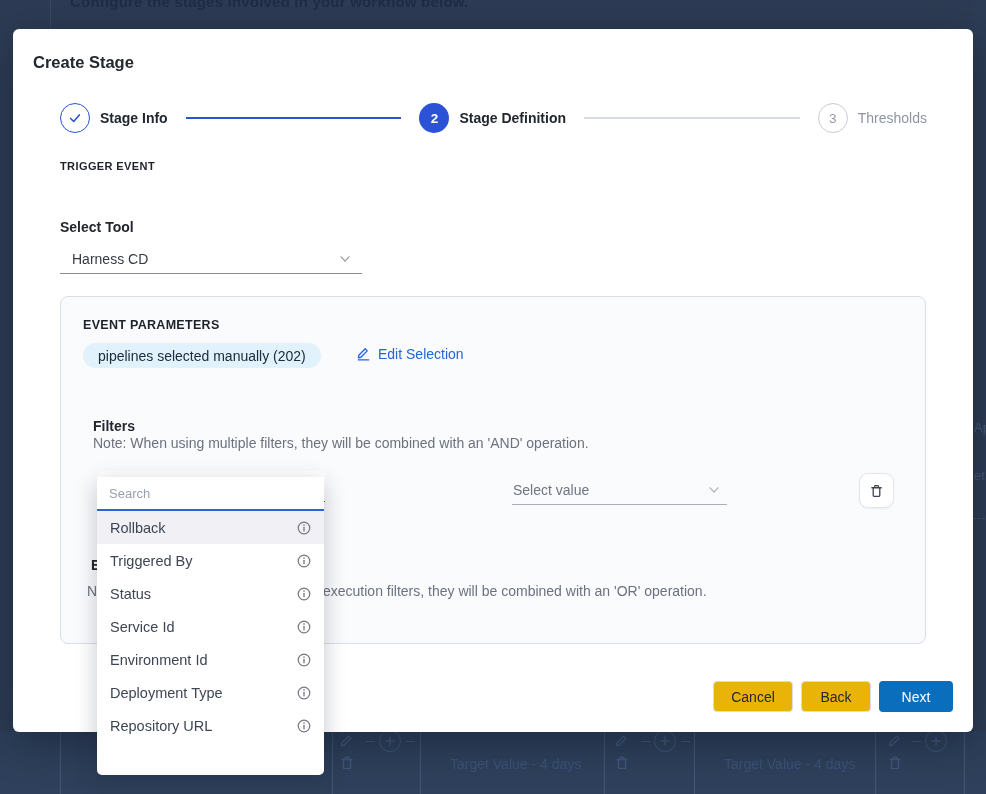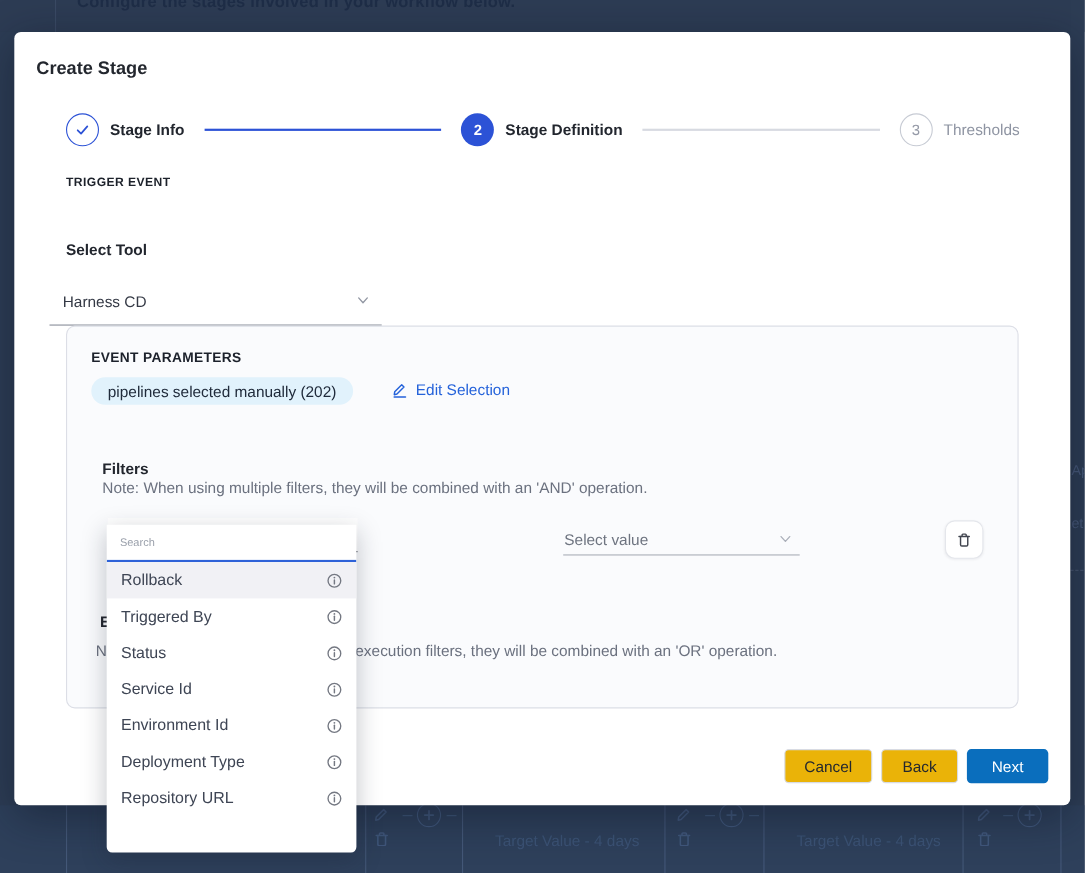--- a/index.html
+++ b/index.html
@@ -44,29 +44,29 @@
   .radio-row { position:absolute; left:46px; top:150px; display:flex; align-items:center; gap:26px; }
   .radio-opt { display:flex; align-items:center; gap:9px; cursor:pointer; }
   .radio-circle { width:18px; height:18px; border-radius:50%; flex:0 0 auto; }
   .radio-off { background:#eef0f4; border:1px solid #d9dce3; }
   .radio-on { background:#2c4fd3; }
   .radio-text { font-size:14.5px; color:#262b35; }
   .info-icon { width:15px; height:15px; flex:0 0 auto; }
 
   
   .select-tool-label { position:absolute; left:47px; top:190px; font-size:14px; font-weight:700; color:#22262e; }
-  .tool-select { position:absolute; left:32px; top:215px; width:302px; height:30px; border-bottom:1px solid #888d99; display:flex; justify-content:space-between; padding:0 10px 0 12px; cursor:pointer; background:#fff;margin-top:22px; }
+  .tool-select { position:absolute; left:47px; top:215px; width:302px; height:30px; border-bottom:1px solid #888d99; display:flex; align-items:center; justify-content:space-between; padding:0 10px 0 12px; cursor:pointer; background:#fff; }
   .tool-select .sel-text { font-size:14px; color:#343945; }
   .chevron { width:14px; height:14px; }
 
   
   .panel { position:absolute; left:47px; top:267px; width:866px; height:348px; background:#fafbfd; border:1px solid #dcdee6; border-radius:8px; }
   .panel-heading { position:absolute; left:22px; top:21px; font-size:12.5px; font-weight:700; letter-spacing:.3px; color:#1c212b; }
   .pill { position:absolute; left:22px; top:46px; height:25px; padding:0 15px; background:#e1f2fc; border-radius:13px; display:flex; align-items:center; font-size:14px; color:#202b3b; }
-  .edit-link { position:absolute; left:295px; top:49px; display:flex; align-items:center; gap:7px; cursor:pointer; }
+  .edit-link { position:absolute; left:295px; top:49px; display:flex; align-items:flex-start; gap:7px; cursor:pointer; }
   .edit-link .edit-text { font-size:14px; font-weight:500; color:#2462da; }
   .edit-link svg { width:15px; height:15px; }
   .filters-heading { position:absolute; left:32px; top:121px; font-size:14px; font-weight:700; color:#22262e; }
   .filters-note { position:absolute; left:32px; top:138px; font-size:14px; color:#6b717f; }
 
   .prop-select { position:absolute; left:37px; top:174px; width:227px; height:31px; background:#fff; border-bottom:1.5px solid #4c505b; display:flex; align-items:center; justify-content:space-between; padding:0 12px 0 15px; cursor:pointer; }
   .prop-select .sel-text { font-size:14px; color:#4b505e; }
   .mini-select { position:absolute; top:178px; height:30px; border-bottom:1px solid #a9aeb8; display:flex; align-items:center; justify-content:space-between; padding:0 6px 0 1px; cursor:pointer; }
   .mini-select .sel-text { font-size:13.5px; }
   .cond-select { left:295px; width:111px; }
@@ -83,21 +83,21 @@
   
   .footer-btn { position:absolute; top:652px; height:31px; border-radius:4px; font-size:14px; display:flex; align-items:center; justify-content:center; cursor:pointer; font-family:inherit; }
   .btn-outline { background:#eab308; border:1px solid #d8dbe3; color:#24282f; }
   .btn-cancel { left:700px; width:80px; }
   .btn-back { left:788px; width:70px; }
   .btn-next { left:866px; width:74px; background:#0a6ebd; border:none; color:#ffffff; font-weight:500; }
 
   
   .dropdown { position:absolute; left:97px; top:477px; width:227px; height:298px; background:#ffffff; border-radius:0 0 5px 5px; box-shadow:0 6px 22px rgba(25,32,48,.25); z-index:60; overflow:hidden; }
   .dd-search { height:34px; border-bottom:2px solid #2e62d8; display:flex; align-items:center; }
-  .dd-search input { border:none; outline:none; width:100%; padding:0 12px; font-size:10px; color:#3e4554; font-family:inherit; background:transparent; }
+  .dd-search input { border:none; outline:none; width:100%; padding:0 12px; font-size:13px; color:#3e4554; font-family:inherit; background:transparent; }
   .dd-search input::placeholder { color:#9aa0ab; }
   .dd-item { height:33px; display:flex; align-items:center; justify-content:space-between; padding:0 13px; cursor:pointer; }
   .dd-item.hl { background:#f1f1f5; }
   .dd-item .dd-text { font-size:14.5px; color:#3e4554; }
   .dd-item svg { width:14px; height:14px; flex:0 0 auto; }
 </style>
 </head>
 <body>
 
 <svg width="0" height="0" style="position:absolute">

